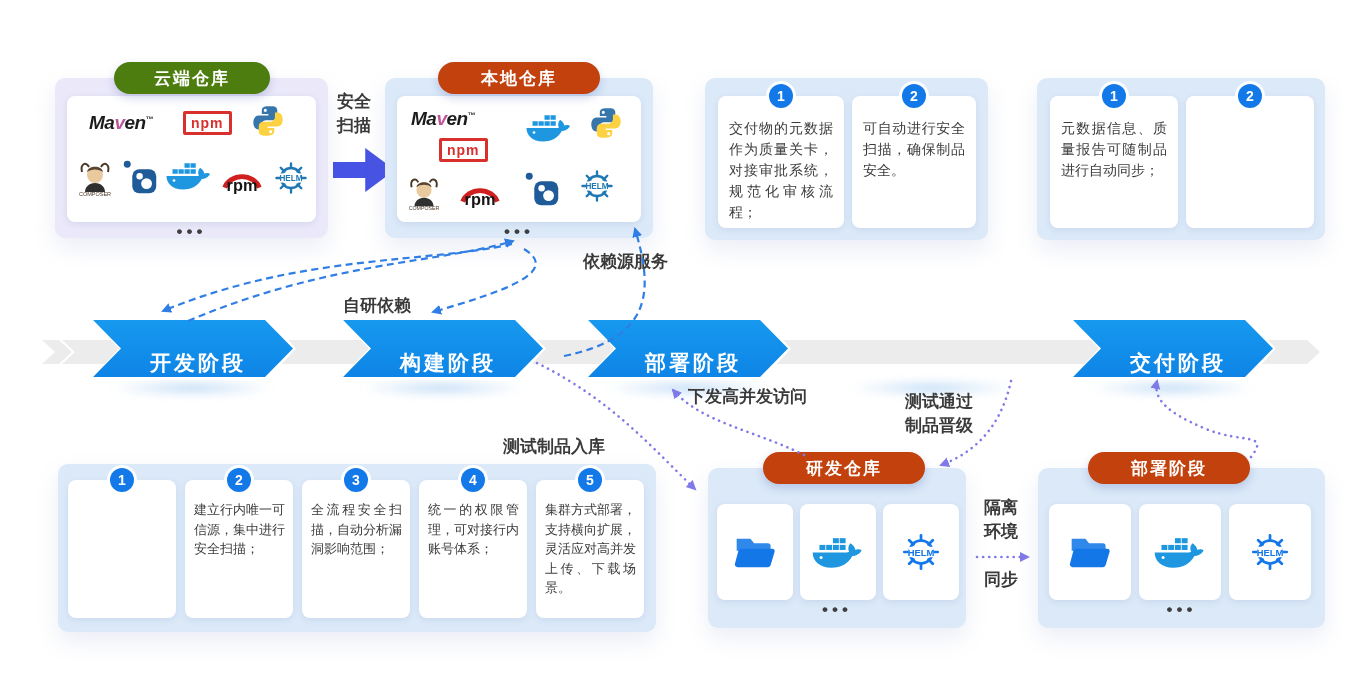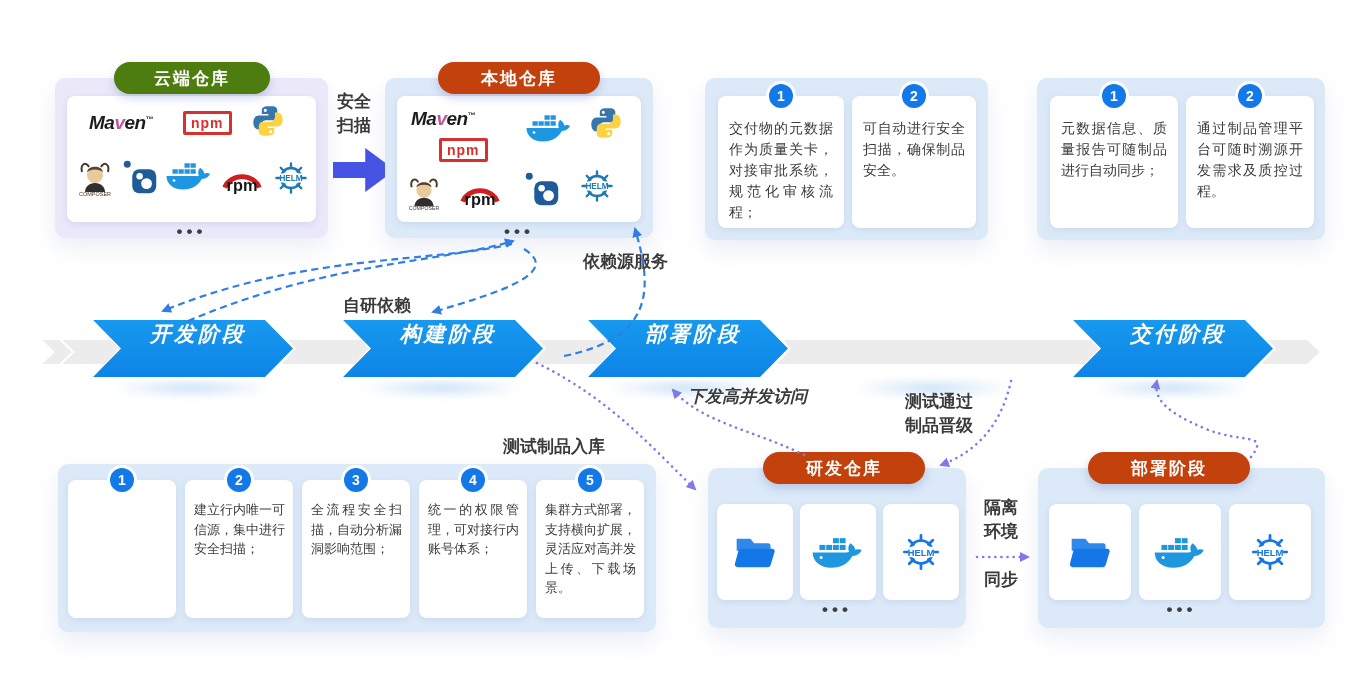--- a/index.html
+++ b/index.html
@@ -25,21 +25,21 @@
   .ntext { padding:22px 11px 8px 11px; font-size:14px; line-height:1.5; color:#3c3c3c; text-align:justify; }
   .feat .ntext { font-size:13px; padding:20px 8px 6px 9px; }
 
   
   .band { position:absolute; background:#ececec;
           clip-path:polygon(0 0, calc(100% - 13px) 0, 100% 50%, calc(100% - 13px) 100%, 0 100%, 13px 50%); }
   .chev-outer { position:absolute; width:206px; height:63px; background:#fff; z-index:3;
           clip-path:polygon(0 0, calc(100% - 29px) 0, 100% 50%, calc(100% - 29px) 100%, 0 100%, 29px 50%); }
   .chev { position:absolute; inset:3px; background:linear-gradient(180deg,#1799ef,#0d84e6);
           clip-path:polygon(0 0, calc(100% - 28px) 0, 100% 50%, calc(100% - 28px) 100%, 0 100%, 28px 50%);
-          display:flex; align-items:flex-start; justify-content:center;font-style:italic; }
+          display:flex; align-items:flex-end; justify-content:center; }
   .chev span { color:#fff; font-size:21px; font-weight:700; letter-spacing:3px; padding-left:10px; }
   .chev-shadow { position:absolute; width:168px; height:14px; top:381px; z-index:2; filter:blur(5px);
           background:radial-gradient(ellipse at center, rgba(14,120,220,.32), transparent 70%); }
 
   .flabel { position:absolute; font-size:17px; font-weight:700; color:#3a3a3a; z-index:8; line-height:24px; }
 
   
   .maven { font-style:italic; font-weight:800; font-size:19px; color:#1c1c1c; letter-spacing:-.5px; white-space:nowrap; }
   .maven .mv { color:#c0549b; }
   .maven sup { font-size:8px; font-style:normal; }
@@ -187,21 +187,20 @@
     <div class="ntext">可自动进行安全扫描，确保制品安全。</div>
   </div>
 
   <div class="card lightblue" style="left:1037px; top:78px; width:288px; height:162px;"></div>
   <div class="nbox" style="left:1050px; top:96px; width:128px; height:132px;">
     <div class="num">1</div>
     <div class="ntext">元数据信息、质量报告可随制品进行自动同步；</div>
   </div>
   <div class="nbox" style="left:1186px; top:96px; width:128px; height:132px;">
     <div class="num">2</div>
-    <div class="ntext">通过制品管理平台可随时溯源开发需求及质控过程。</div>
   </div>
 
   <div class="band" style="left:42px; top:340px; width:30px; height:24px;"></div>
   <div class="band" style="left:62px; top:340px; width:1258px; height:24px;"></div>
 
   <div class="chev-shadow" style="left:108px;"></div>
   <div class="chev-shadow" style="left:358px;"></div>
   <div class="chev-shadow" style="left:603px;"></div>
   <div class="chev-shadow" style="left:848px;"></div>
   <div class="chev-shadow" style="left:1088px;"></div>
@@ -222,21 +221,21 @@
       </div>
   </div>
   <div class="chev-outer" style="left:1070px; top:317px;">
     <div class="chev">
         <span>交付阶段</span>
       </div>
   </div>
 
   <div class="flabel" style="left:583px; top:250px;">依赖源服务</div>
   <div class="flabel" style="left:343px; top:294px;">自研依赖</div>
-  <div class="flabel" style="left:688px; top:385px;font-style:italic;">下发高并发访问</div>
+  <div class="flabel" style="left:688px; top:385px;">下发高并发访问</div>
   <div class="flabel" style="left:905px; top:390px;">
     <div>测试通过</div>
     <div>制品晋级</div>
   </div>
   <div class="flabel" style="left:503px; top:435px;">测试制品入库</div>
 
   <div class="card lightblue" style="left:58px; top:464px; width:598px; height:168px;"></div>
   <div class="nbox feat" style="left:68px; top:480px; width:108px; height:138px;">
     <div class="num">1</div>
   </div>

